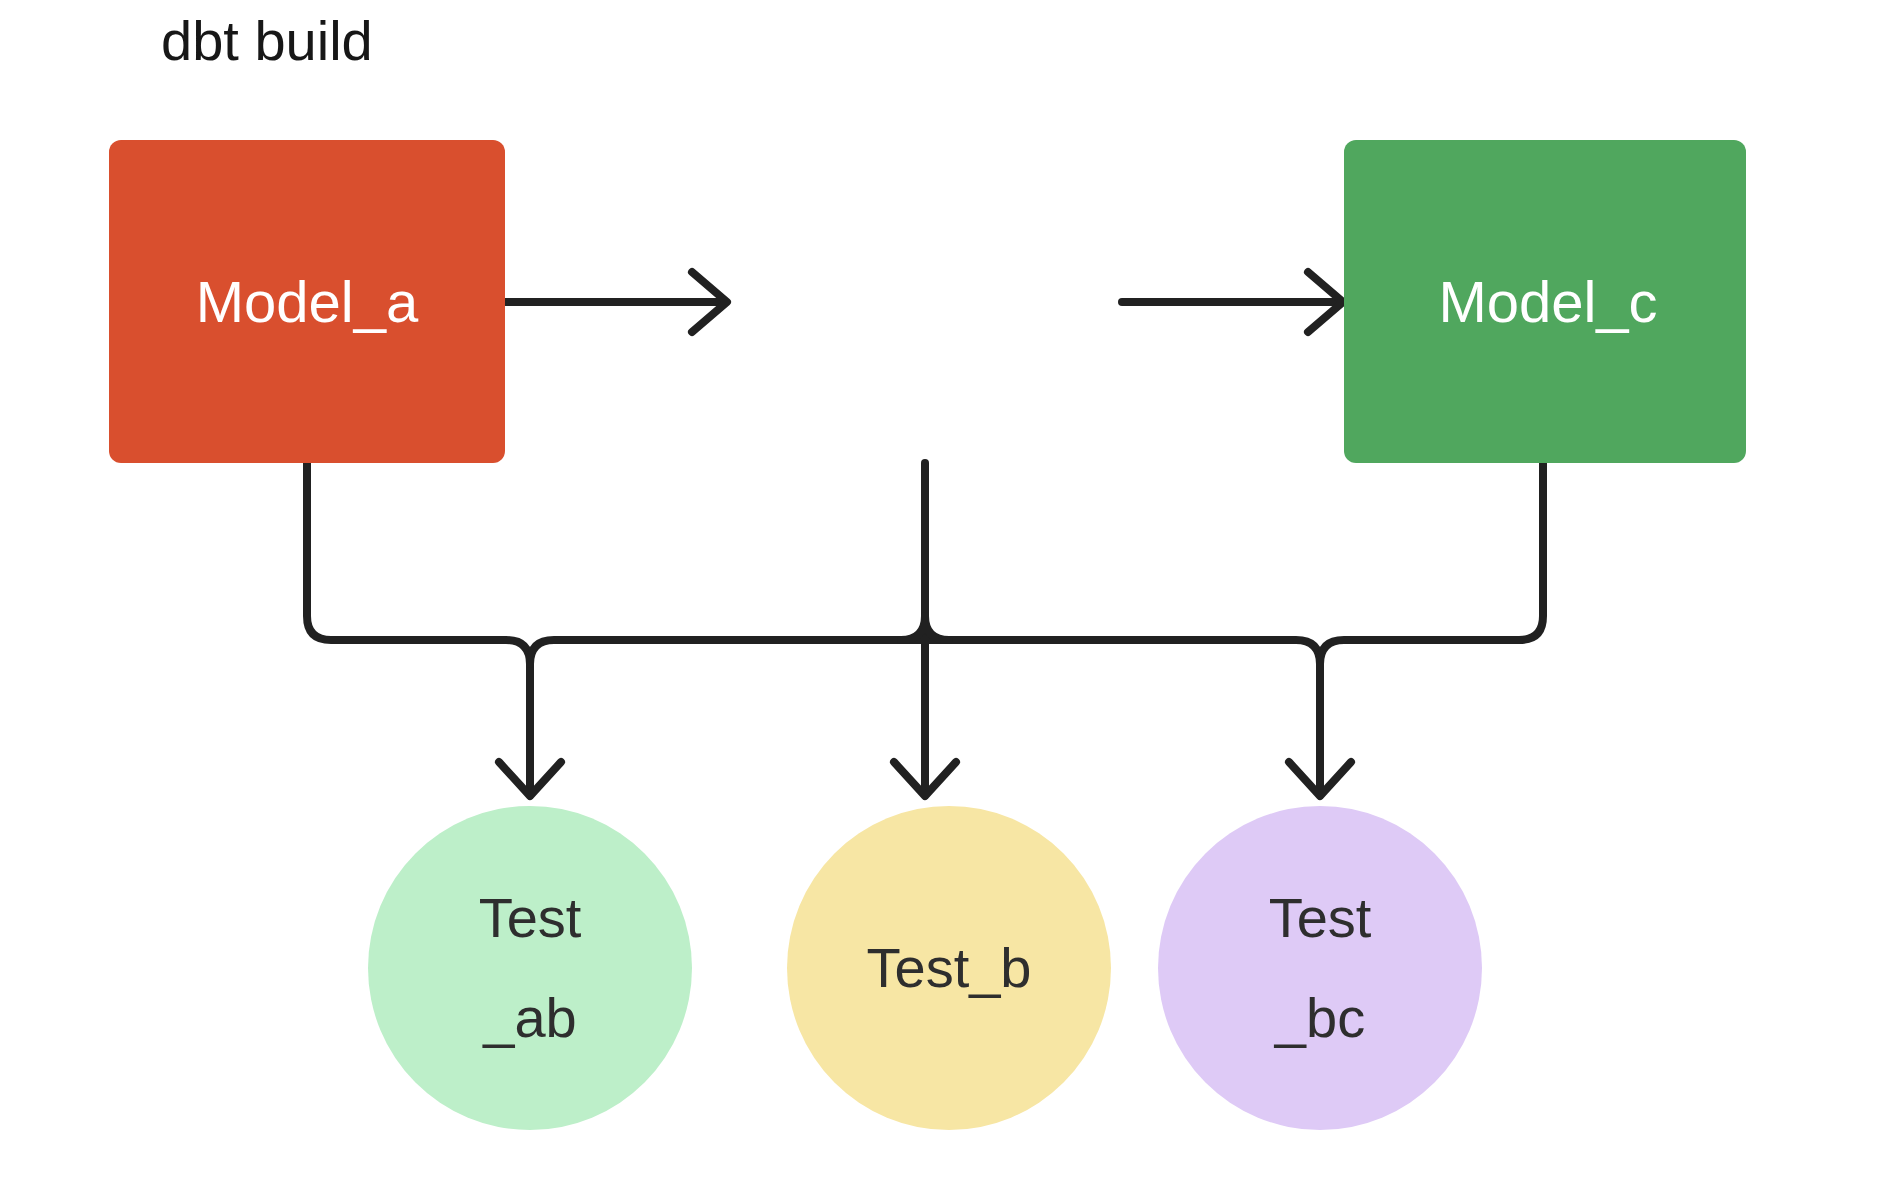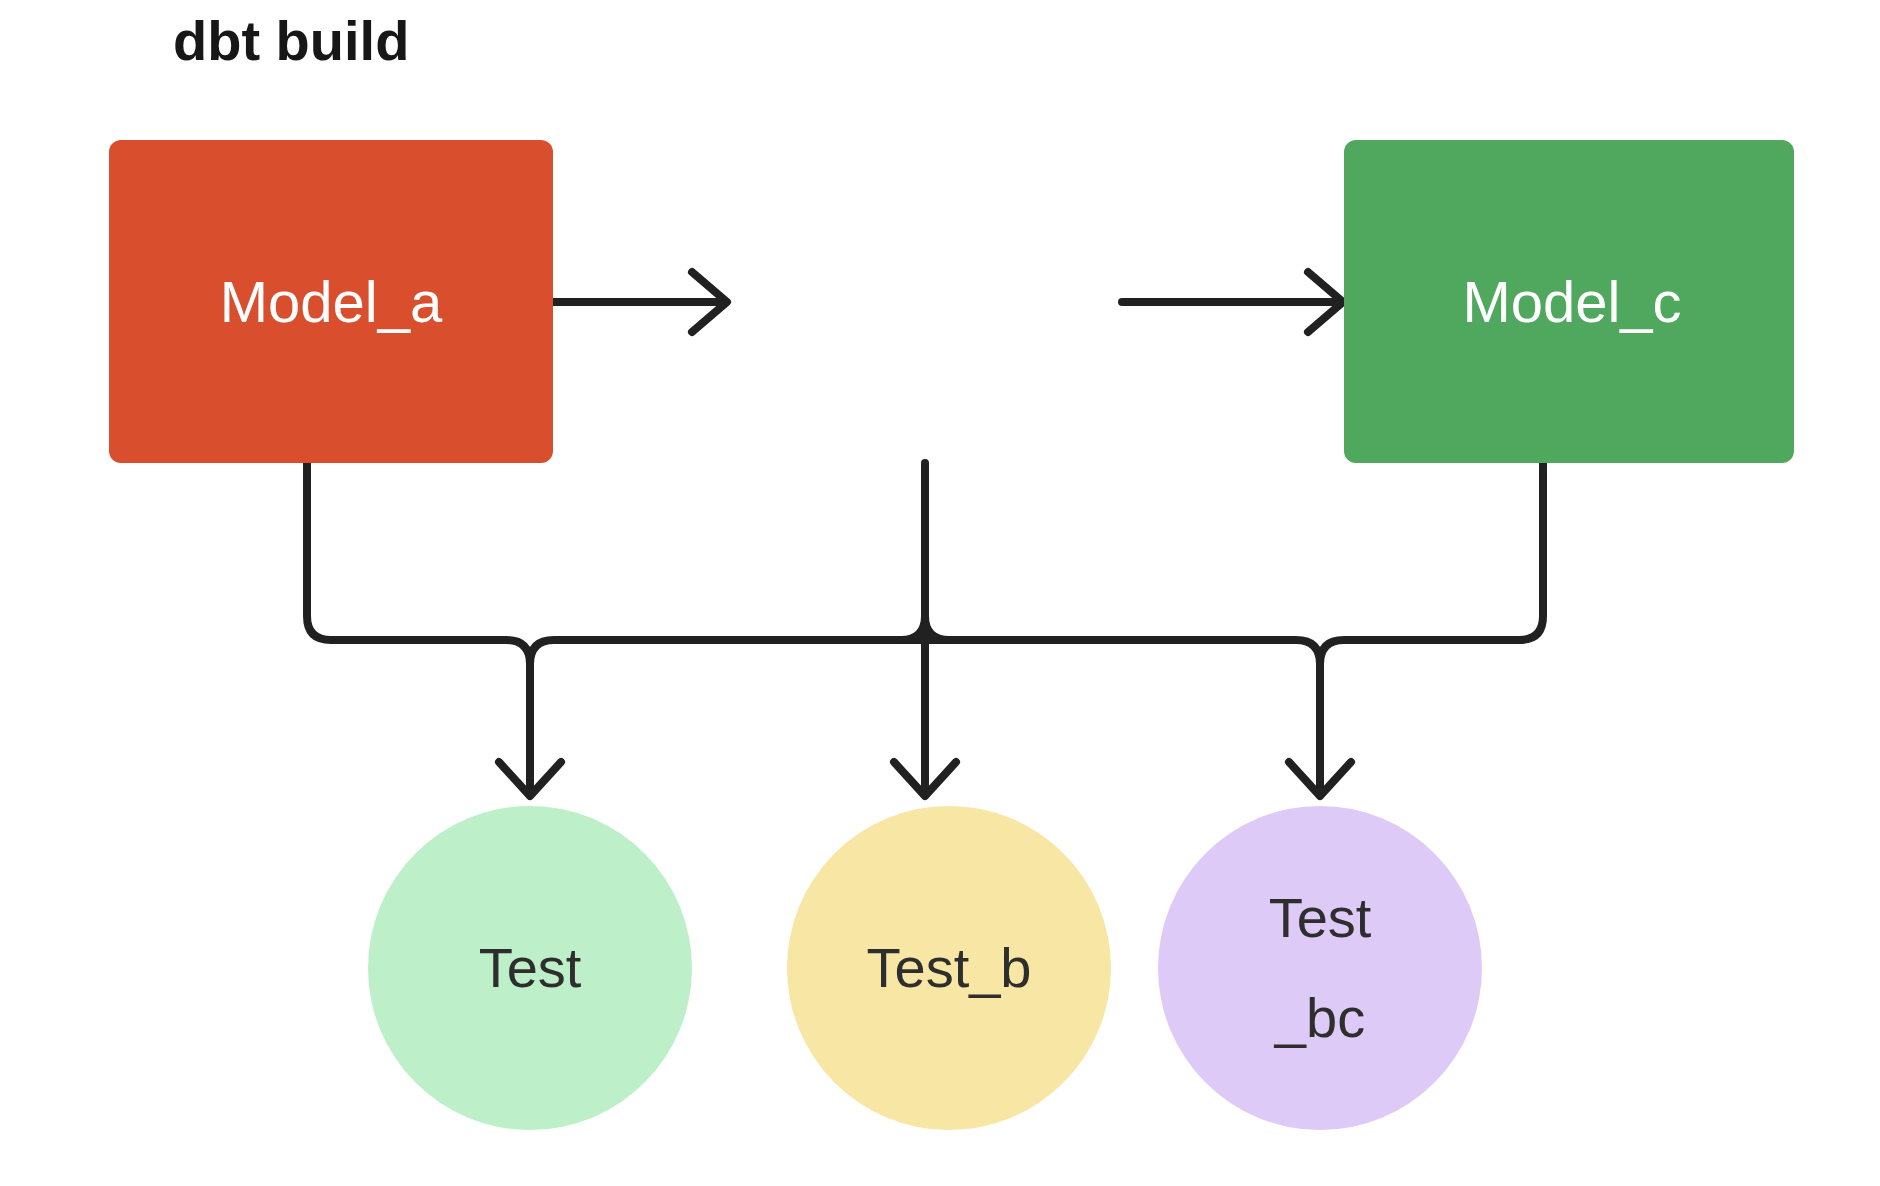--- a/index.html
+++ b/index.html
@@ -4,26 +4,25 @@
 <style>
   :root { --edge: #212121; }
   html,body { margin:0; padding:0; background:#ffffff; }
   .canvas {
     position:relative; width:1880px; height:1186px;
     background:#ffffff; overflow:hidden;
     font-family:"Liberation Sans","DejaVu Sans",sans-serif;
   }
   .diagram-title {
     position:absolute; left:161px; top:8px;
-    font-size:56px; font-weight:700; color:#171717;
+    font-size:56px; font-weight:400; color:#171717;
     white-space:nowrap;
-    margin-left:12px;
   }
   .model-node {
-    position:absolute; top:140px; width:444px; height:323px;
+    position:absolute; top:140px; width:396px; height:323px;
     border-radius:12px;
     display:flex; align-items:center; justify-content:center;
     font-size:58px; font-weight:500; color:#ffffff;
   }
   .model-node.pos-a { left:109px; }
   .model-node.pos-b { left:728px; }
   .model-node.pos-c { left:1344px; }
   .test-node {
     position:absolute; top:806px; width:324px; height:324px;
     border-radius:50%;
@@ -73,20 +72,21 @@
     <span>Model_a</span>
   </div>
 
 
   <div class="model-node pos-c" style="background: rgb(80, 167, 94); color: rgb(255, 255, 255); padding-left: 6px;">
     <span>Model_c</span>
   </div>
 
   <div class="test-node pos-1" style="background: rgb(189, 239, 201); color: rgb(46, 46, 46);">
     <div class="line">Test</div>
+    <div class="line">_ab</div>
   </div>
 
   <div class="test-node pos-2" style="background: rgb(247, 230, 164); color: rgb(46, 46, 46);">
     <div class="line">Test_b</div>
     <div class="line"></div>
   </div>
 
   <div class="test-node pos-3" style="background: rgb(222, 202, 246); color: rgb(46, 46, 46);">
     <div class="line">Test</div>
     <div class="line">_bc</div>

